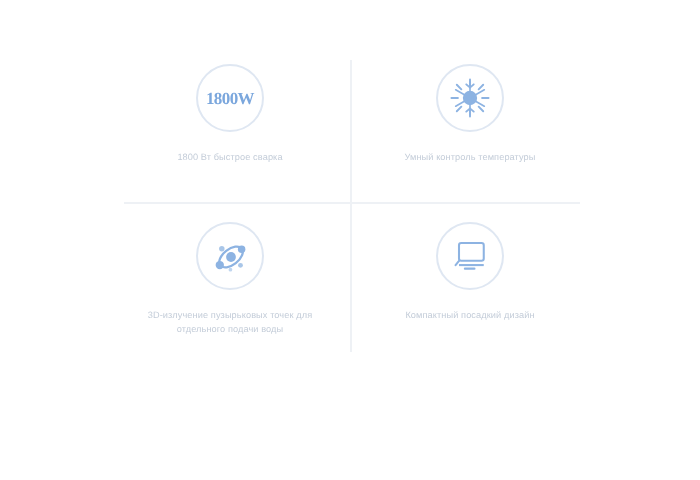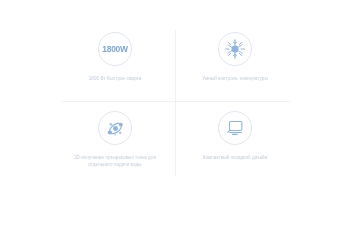--- a/index.html
+++ b/index.html
@@ -70,21 +70,21 @@
     border: 1px solid #dfe7f2;
     display: flex;
     align-items: center;
     justify-content: center;
     box-sizing: border-box;
     flex: none;
   }
   .icon-circle svg { display: block; }
 
   .watt-text {
-    font-family: Liberation Sans, sans-serif;
+    font-family: Liberation Serif, serif;
     font-size: 8.5px;
     font-weight: bold;
     letter-spacing: -0.3px;
     color: #7ba7dd;
     line-height: 1;
     white-space: nowrap;
   }
 
   
   .caption {

